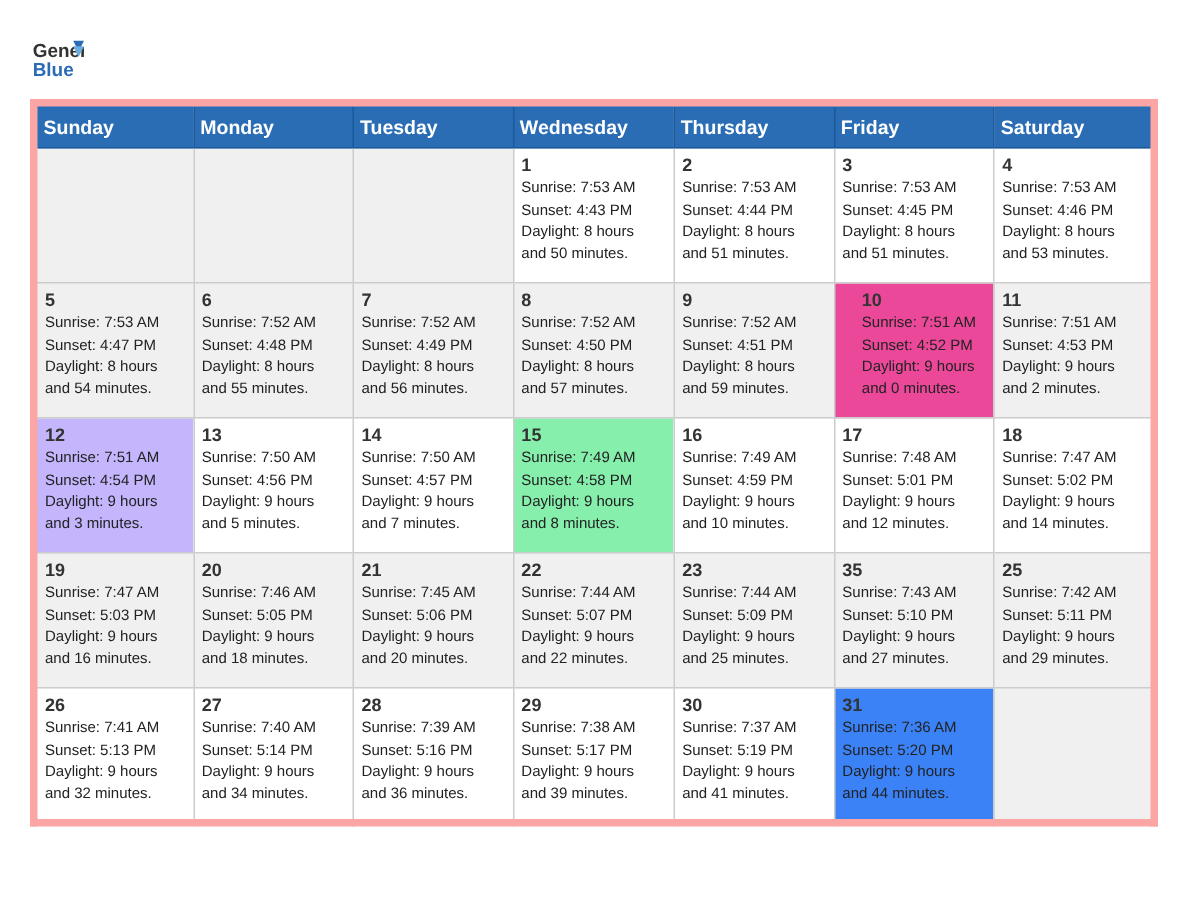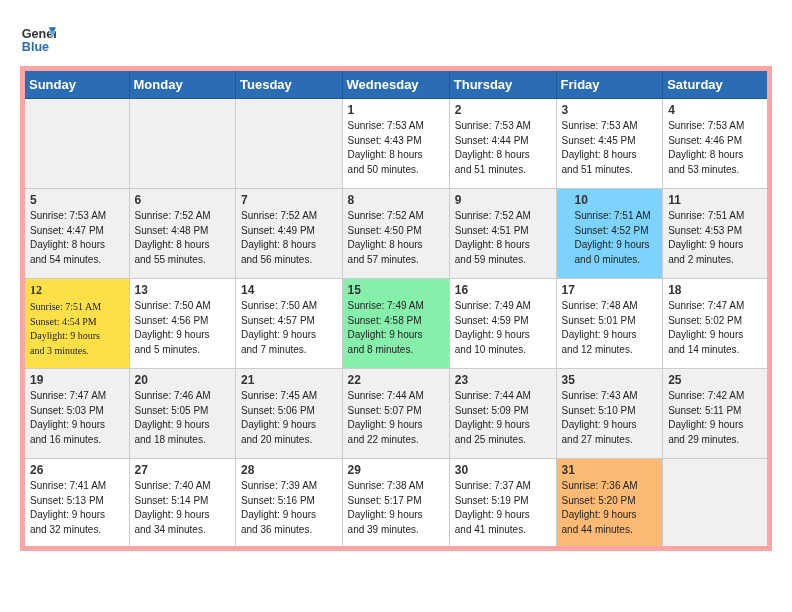--- a/index.html
+++ b/index.html
@@ -185,37 +185,37 @@
 Daylight: 8 hours
 and 57 minutes.</div>
         </td>
         <td style="background: rgb(240, 240, 240);">
           <span class="day-number">9</span>
           <div class="day-info" style="white-space: pre-line;">Sunrise: 7:52 AM
 Sunset: 4:51 PM
 Daylight: 8 hours
 and 59 minutes.</div>
         </td>
-        <td style="background: #7dd3fc; padding-left: 18px;">
+        <td style="background: #ec4899; padding-left: 18px;">
           <span class="day-number">10</span>
           <div class="day-info" style="white-space: pre-line;">Sunrise: 7:51 AM
 Sunset: 4:52 PM
 Daylight: 9 hours
 and 0 minutes.</div>
         </td>
         <td style="background: rgb(240, 240, 240);">
           <span class="day-number">11</span>
           <div class="day-info" style="white-space: pre-line;">Sunrise: 7:51 AM
 Sunset: 4:53 PM
 Daylight: 9 hours
 and 2 minutes.</div>
         </td>
       </tr>
       <tr>
-        <td style="background: #fde047; font-family: Liberation Serif, serif;">
+        <td style="background: #c4b5fd;">
           <span class="day-number">12</span>
           <div class="day-info" style="white-space: pre-line;">Sunrise: 7:51 AM
 Sunset: 4:54 PM
 Daylight: 9 hours
 and 3 minutes.</div>
         </td>
         <td style="background: rgb(255, 255, 255);">
           <span class="day-number">13</span>
           <div class="day-info" style="white-space: pre-line;">Sunrise: 7:50 AM
 Sunset: 4:56 PM
@@ -338,21 +338,21 @@
 Daylight: 9 hours
 and 39 minutes.</div>
         </td>
         <td style="background: rgb(255, 255, 255);">
           <span class="day-number">30</span>
           <div class="day-info" style="white-space: pre-line;">Sunrise: 7:37 AM
 Sunset: 5:19 PM
 Daylight: 9 hours
 and 41 minutes.</div>
         </td>
-        <td style="background: #fdba74;">
+        <td style="background: #3b82f6;">
           <span class="day-number">31</span>
           <div class="day-info" style="white-space: pre-line;">Sunrise: 7:36 AM
 Sunset: 5:20 PM
 Daylight: 9 hours
 and 44 minutes.</div>
         </td>
         <td class="empty" style="background: rgb(235, 235, 235);"></td>
       </tr>
     </tbody>
 </table>

